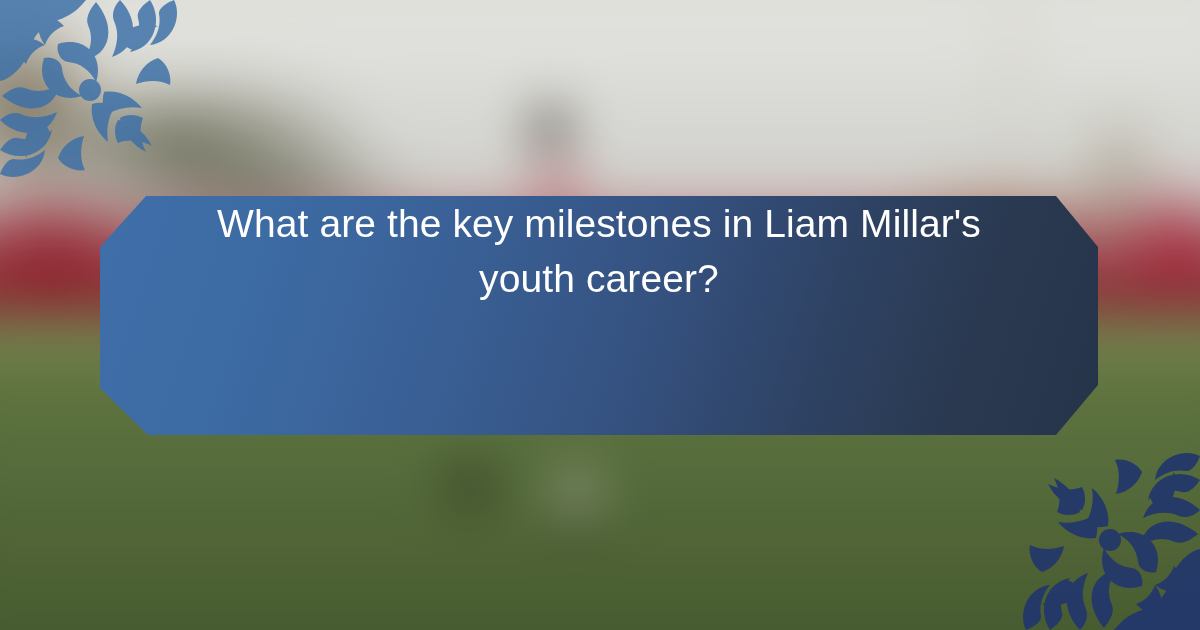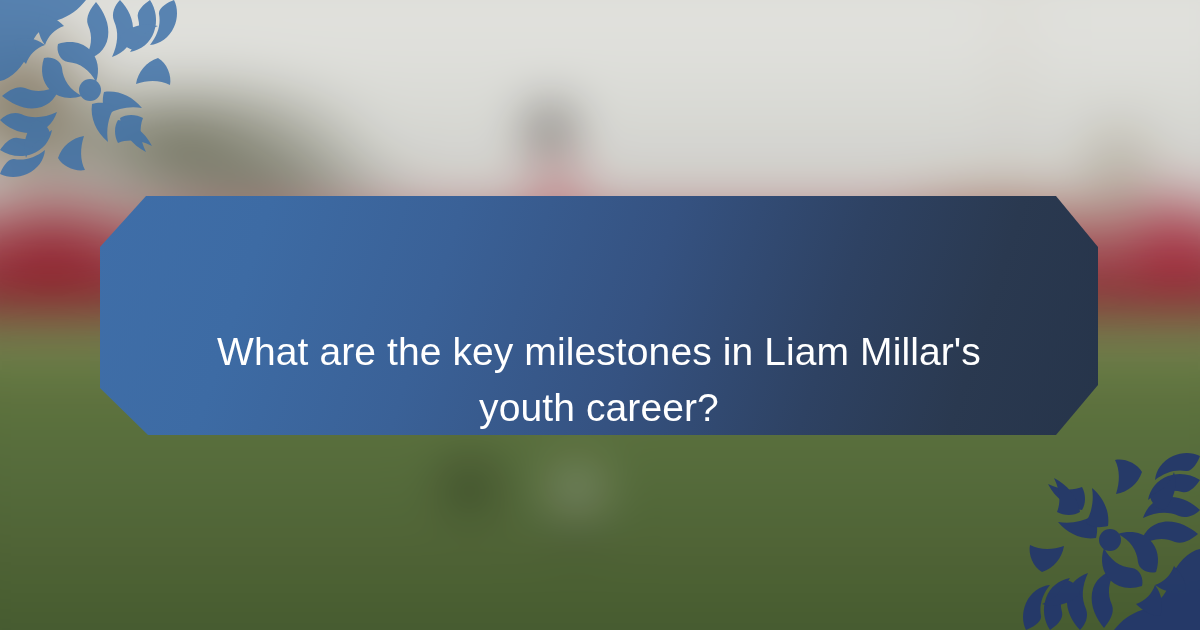--- a/index.html
+++ b/index.html
@@ -219,21 +219,21 @@
     clip-path: polygon(46px 0, calc(100% - 42px) 0, 100% 51px, 100% calc(100% - 50px), calc(100% - 42px) 100%, 48px 100%, 0 calc(100% - 47px), 0 51px);
     background: linear-gradient(108deg,
         #3f6ea8 0%,
         #3d6ba4 16%,
         #3a6197 34%,
         #355281 54%,
         #2e4263 72%,
         #2a3950 86%,
         #26344a 100%);
     display: flex;
-    align-items: flex-end;
+    align-items: flex-start;
     justify-content: center;
     box-sizing: border-box;
     padding: 0 64px;
   }
   .banner-inner {
     width: 100%;
     text-align: center;
   }
   .banner-title {
     margin: 0;

